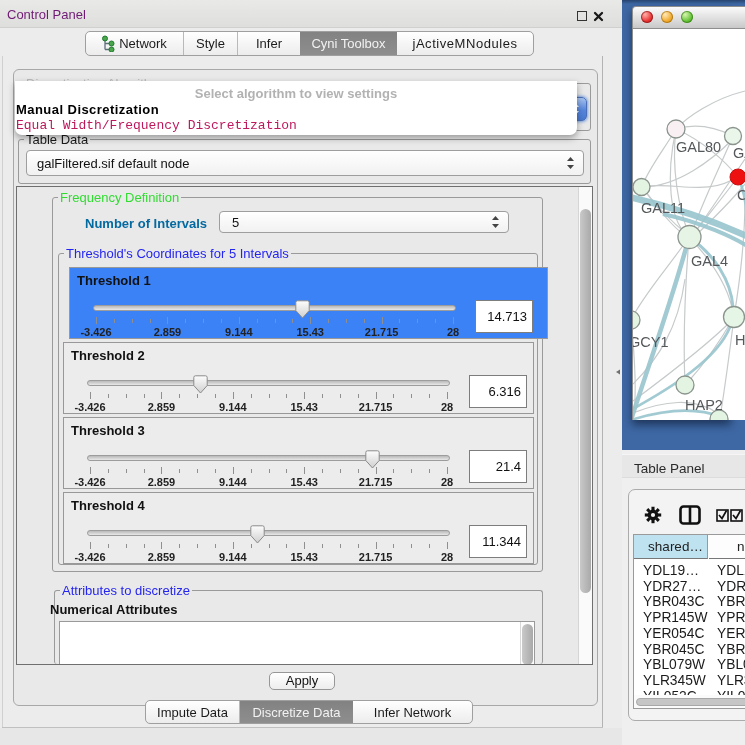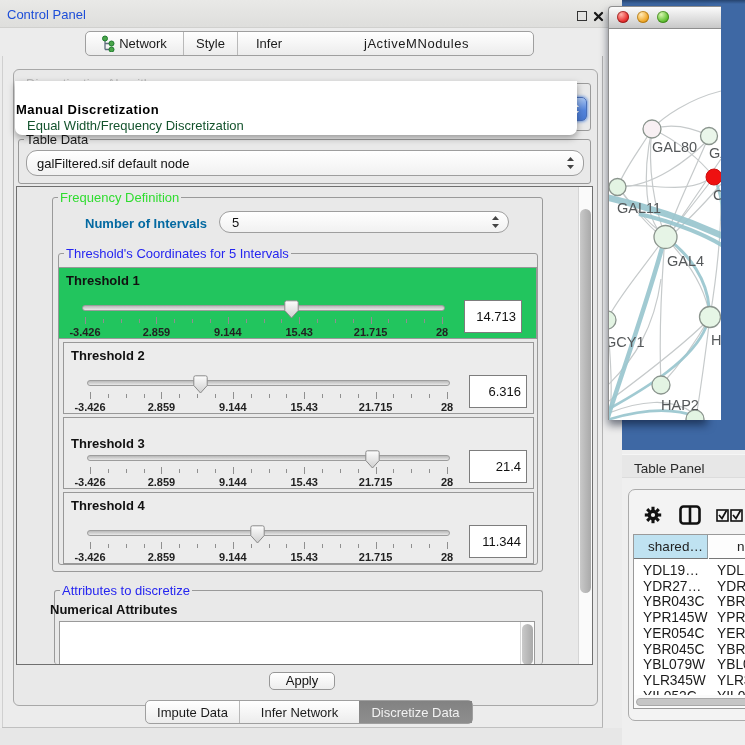--- a/index.html
+++ b/index.html
@@ -3,29 +3,29 @@
 <meta charset="utf-8">
 <style>
 * { margin:0; padding:0; box-sizing:border-box; }
 html,body { width:745px; height:745px; overflow:hidden; background:#e9e9e9;
   font-family:"Liberation Sans", sans-serif; }
 .abs { position:absolute; }
 .grp { position:absolute; border:1px solid #9a9a9a; border-radius:3px; }
 .grp > .ttl { position:absolute; top:-8px; left:5px; background:#e9e9e9; padding:0 2px;
   font-size:13px; line-height:15px; white-space:nowrap; }
 .combo { position:absolute; background:linear-gradient(#ffffff,#f1f1f1); border:1px solid #9e9e9e;
-  border-radius:11px; font-size:13px; color:#111; }
+  border-radius:4px; font-size:13px; color:#111; }
 .combo .ar { position:absolute; top:0; bottom:0; display:flex; align-items:center; }
 .bold { font-weight:bold; }
 </style>
 </head>
 <body>
 
 <div class="abs" style="left:0;top:0;width:622px;height:28px;background:linear-gradient(#e9e9e7,#dededc);border-bottom:1px solid #d0d0ce;"></div>
-<div class="abs" style="left:7px;top:7px;font-size:13px;color:#1d4ed8;">Control Panel</div>
+<div class="abs" style="left:7px;top:7px;font-size:13px;color:#701a75;">Control Panel</div>
 <div class="abs" style="left:577px;top:11px;width:10px;height:10px;border:1.5px solid #333;"></div>
 <svg class="abs" style="left:593px;top:11px;" width="11" height="11" viewBox="0 0 11 11">
   <path d="M2 2 L9 9 M9 2 L2 9" stroke="#1a1a1a" stroke-width="2.3" stroke-linecap="round"></path>
 </svg>
 
 <div class="abs" style="left:0;top:28px;width:622px;height:717px;background:#ececec;"></div>
 
 <div class="abs" style="left:2px;top:56px;width:0;height:672px;border-left:1px solid #d0d0d0;"></div>
 <div class="abs" style="left:602px;top:56px;width:0;height:672px;border-left:1px solid #b3b3b3;"></div>
 <div class="abs" style="left:2px;top:727px;width:601px;height:0;border-top:1px solid #c0c0c0;"></div>
@@ -36,20 +36,21 @@
     <svg width="13" height="17" viewBox="0 0 13 17" style="margin-right:4px;">
       <g stroke="#5f6e7d" stroke-width="1.3" fill="none">
         <path d="M3 4 L3 14.5 M3 8.5 L8 8.5 M3 14.5 L8 14.5"></path>
       </g>
       <circle cx="3" cy="3.5" r="2.5" fill="#4aa64a" stroke="#1e7a2e" stroke-width="1"></circle>
       <circle cx="9.5" cy="8.5" r="2.5" fill="#4aa64a" stroke="#1e7a2e" stroke-width="1"></circle>
       <circle cx="9.5" cy="14.5" r="2.5" fill="#4aa64a" stroke="#1e7a2e" stroke-width="1"></circle>
     </svg>Network</div>
   <div style="width:54px;display:flex;align-items:center;justify-content:center;border-right:1px solid #b9b9b9;">Style</div>
   <div style="width:62px;display:flex;align-items:center;justify-content:center;">Infer</div>
+  <div style="width:97px;display:flex;align-items:center;justify-content:center;background:linear-gradient(#828282,#8e8e8e);color:#f2f2f2;">Cyni Toolbox</div>
   <div style="flex:1;display:flex;align-items:center;justify-content:center;letter-spacing:0.55px;">jActiveMNodules</div>
 </div>
 
 <div class="grp" style="left:18px;top:83px;width:573px;height:48px;">
   <div class="ttl" style="color:#b8b8b8;">Discretization Algorithm</div>
 </div>
 <div class="abs" style="left:560px;top:97px;width:27px;height:24px;background:linear-gradient(#a8c4f0,#5585dc 55%,#4878d0);border:1px solid #4a6fb8;border-radius:0 5px 5px 0;box-shadow:0 0 3px 1px rgba(90,140,220,.8);">
   <svg style="position:absolute;right:6px;top:4px;" width="9" height="14" viewBox="0 0 9 14">
       <path d="M1 5 L4.5 1 L8 5 Z" fill="#fff"></path>
       <path d="M1 9 L4.5 13 L8 9 Z" fill="#fff"></path>
@@ -63,22 +64,23 @@
   <span style="position:absolute;left:10px;top:5px;">galFiltered.sif default node</span>
   <span class="ar" style="right:8px;">
       <svg width="9" height="14" viewBox="0 0 9 14">
         <path d="M1 5 L4.5 1 L8 5 Z" fill="#444"></path>
         <path d="M1 9 L4.5 13 L8 9 Z" fill="#444"></path>
       </svg>
     </span>
 </div>
 
 <div class="abs" style="left:15px;top:81px;width:562px;height:54px;background:#fff;border-radius:0 0 7px 7px;box-shadow:0 3px 7px rgba(0,0,0,0.35);z-index:40;">
+  <div style="position:absolute;left:0;right:0;top:5px;text-align:center;font-size:13px;font-weight:bold;color:#b2b2b2;">Select algorithm to view settings</div>
   <div style="position:absolute;left:1px;top:21px;font-size:13px;font-weight:bold;letter-spacing:0.45px;color:#000;">Manual Discretization</div>
-  <div style="position:absolute;left:12px;top:37px;font-size:13px;color:#14532d;">Equal Width/Frequency Discretization</div>
+  <div style="position:absolute;left:1px;top:37px;font-size:13px;color:#be185d;font-family:Liberation Mono, monospace;">Equal Width/Frequency Discretization</div>
 </div>
 
 <div class="abs" style="left:16px;top:186px;width:577px;height:479px;border:1px solid #6f6f6f;background:#e9e9e9;"></div>
 
 <div class="abs" style="left:578px;top:187px;width:14px;height:477px;background:#fafafa;border-left:1px solid #d5d5d5;"></div>
 <div class="abs" style="left:580px;top:209px;width:11px;height:384px;background:linear-gradient(90deg,#c9c9c9,#a9a9a9);border-radius:6px;"></div>
 
 <div class="grp" style="left:52px;top:197px;width:491px;height:375px;">
   <div class="ttl" style="color:#30dc30;">Frequency Definition</div>
 </div>
@@ -90,21 +92,21 @@
         <path d="M1 5 L4.5 1 L8 5 Z" fill="#444"></path>
         <path d="M1 9 L4.5 13 L8 9 Z" fill="#444"></path>
       </svg>
     </span>
 </div>
 
 <div class="grp" style="left:58px;top:253px;width:480px;height:312px;">
   <div class="ttl" style="color:#2525f0;">Threshold's Coordinates for 5 Intervals</div>
 </div>
 
-<div class="abs" style="left:58px;top:267px;width:479px;height:72px;background:#22c55e;border:1px solid #989898;">
+<div class="abs" style="left:69px;top:267px;width:479px;height:72px;background:#3b82f6;border:1px solid #989898;">
   <div style="position:absolute;left:7px;top:5px;font-size:13px;font-weight:bold;color:#111;">Threshold 1</div>
   <div style="position:absolute;left:23px;top:37px;width:363px;height:6px;background:linear-gradient(#b9b9b9,#e8e8e8);border:1px solid #9c9c9c;border-radius:4px;"></div>
   <div style="position:absolute;left:26.0px;top:49px;width:1px;height:7px;background:#8f8f8f;"></div>
     <div style="position:absolute;left:43.9px;top:51px;width:1px;height:4px;background:#8f8f8f;"></div>
     <div style="position:absolute;left:61.7px;top:51px;width:1px;height:4px;background:#8f8f8f;"></div>
     <div style="position:absolute;left:79.5px;top:51px;width:1px;height:4px;background:#8f8f8f;"></div>
     <div style="position:absolute;left:97.4px;top:49px;width:1px;height:7px;background:#8f8f8f;"></div>
     <div style="position:absolute;left:115.2px;top:51px;width:1px;height:4px;background:#8f8f8f;"></div>
     <div style="position:absolute;left:133.1px;top:51px;width:1px;height:4px;background:#8f8f8f;"></div>
     <div style="position:absolute;left:150.9px;top:51px;width:1px;height:4px;background:#8f8f8f;"></div>
@@ -173,21 +175,21 @@
     <defs>
         <linearGradient id="tg342" x1="0" y1="0" x2="0" y2="1">
           <stop offset="0" stop-color="#fdfdfd"></stop>
           <stop offset="1" stop-color="#cfcfcf"></stop>
         </linearGradient>
       </defs>
   </svg>
   <div style="position:absolute;left:405px;top:32px;width:58px;height:33px;background:#fff;border:1px solid #7d7d7d;font-size:13px;color:#111;text-align:right;line-height:31px;padding-right:5px;">6.316</div>
 </div>
 <div class="abs" style="left:63px;top:417px;width:471px;height:72px;background:#ececec;border:1px solid #989898;">
-  <div style="position:absolute;left:7px;top:18px;font-size:13px;font-weight:bold;color:#111;">Threshold 3</div>
+  <div style="position:absolute;left:7px;top:5px;font-size:13px;font-weight:bold;color:#111;">Threshold 3</div>
   <div style="position:absolute;left:23px;top:37px;width:363px;height:6px;background:linear-gradient(#b9b9b9,#e8e8e8);border:1px solid #9c9c9c;border-radius:4px;"></div>
   <div style="position:absolute;left:26.0px;top:49px;width:1px;height:7px;background:#8f8f8f;"></div>
     <div style="position:absolute;left:43.9px;top:51px;width:1px;height:4px;background:#8f8f8f;"></div>
     <div style="position:absolute;left:61.7px;top:51px;width:1px;height:4px;background:#8f8f8f;"></div>
     <div style="position:absolute;left:79.5px;top:51px;width:1px;height:4px;background:#8f8f8f;"></div>
     <div style="position:absolute;left:97.4px;top:49px;width:1px;height:7px;background:#8f8f8f;"></div>
     <div style="position:absolute;left:115.2px;top:51px;width:1px;height:4px;background:#8f8f8f;"></div>
     <div style="position:absolute;left:133.1px;top:51px;width:1px;height:4px;background:#8f8f8f;"></div>
     <div style="position:absolute;left:150.9px;top:51px;width:1px;height:4px;background:#8f8f8f;"></div>
     <div style="position:absolute;left:168.8px;top:49px;width:1px;height:7px;background:#8f8f8f;"></div>
@@ -268,32 +270,32 @@
 <div class="abs bold" style="left:50px;top:602px;font-size:13px;color:#111;">Numerical Attributes</div>
 <div class="abs" style="left:59px;top:621px;width:476px;height:43px;background:#fff;border:1px solid #9a9a9a;border-bottom:none;overflow:hidden;">
   <div style="position:absolute;right:0;top:0;width:14px;height:43px;background:#fdfdfd;border-left:1px solid #d8d8d8;"></div>
   <div style="position:absolute;right:1.5px;top:2px;width:11px;height:41px;background:linear-gradient(90deg,#c9c9c9,#a9a9a9);border-radius:6px;"></div>
 </div>
 
 <div class="abs" style="left:269px;top:672px;width:66px;height:18px;background:linear-gradient(#ffffff,#ededed);border:1px solid #979797;border-radius:5px;text-align:center;font-size:13px;color:#111;line-height:16px;">Apply</div>
 
 <div class="abs" style="left:145px;top:700px;width:328px;height:24px;background:linear-gradient(#ffffff,#ececec);border:1px solid #9f9f9f;border-radius:5px;display:flex;font-size:13px;color:#1b1b1b;">
   <div style="width:94px;display:flex;align-items:center;justify-content:center;border-right:1px solid #b9b9b9;">Impute Data</div>
+  <div style="width:113px;display:flex;align-items:center;justify-content:center;background:linear-gradient(#828282,#8e8e8e);color:#f2f2f2;">Discretize Data</div>
   <div style="flex:1;display:flex;align-items:center;justify-content:center;">Infer Network</div>
-  <div style="width:113px;display:flex;align-items:center;justify-content:center;background:linear-gradient(#828282,#8e8e8e);color:#f2f2f2;">Discretize Data</div>
 </div>
 <div class="abs" style="left:0;top:728px;width:622px;height:17px;background:#e7e7e7;"></div>
 
 <svg class="abs" style="left:615px;top:369px;" width="6" height="6" viewBox="0 0 6 6">
     <path d="M5 0.5 L1 3 L5 5.5 Z" fill="#6f6f6f"></path>
   </svg>
 
 <div class="abs" style="left:622px;top:0;width:123px;height:450px;background:linear-gradient(#26446f,#3e68a4 4px,#3e68a4);"></div>
 
-<div class="abs" style="left:608px;top:6px;width:99px;height:414px;box-shadow:0 5px 9px rgba(5,15,35,0.55);border-radius:4px 0 0 0;">
+<div class="abs" style="left:632px;top:6px;width:99px;height:414px;box-shadow:0 5px 9px rgba(5,15,35,0.55);border-radius:4px 0 0 0;">
   <div style="position:absolute;left:0;top:0;width:113px;height:23px;background:linear-gradient(#fbfbfb,#c8c8c8);border:1px solid #8e8e8e;border-right:none;border-radius:4px 0 0 0;"></div>
   <div style="position:absolute;left:9px;top:5px;width:12px;height:12px;border-radius:50%;background:radial-gradient(circle at 35% 30%, #ffb0a8, #e83030 60%, #b81f1f);box-shadow:inset 0 0 0 1px rgba(120,20,20,.6);"></div>
   <div style="position:absolute;left:29px;top:5px;width:12px;height:12px;border-radius:50%;background:radial-gradient(circle at 35% 30%, #ffeab8, #f0a82a 60%, #c98a14);box-shadow:inset 0 0 0 1px rgba(150,100,10,.6);"></div>
   <div style="position:absolute;left:49px;top:5px;width:12px;height:12px;border-radius:50%;background:radial-gradient(circle at 35% 30%, #d8f5b0, #62c234 60%, #459420);box-shadow:inset 0 0 0 1px rgba(50,110,20,.6);"></div>
   <div style="position:absolute;left:0;top:23px;width:113px;height:391px;background:#fff;border-left:1px solid #8e8e8e;overflow:hidden;">
     <svg width="112" height="391" viewBox="0 0 112 391" style="position:absolute;left:0;top:0;">
 <g fill="none" stroke="#c6cacb" stroke-width="1.2">
   <path d="M112 62 C80 70 54 88 43 100"></path>
   <path d="M43 100 C30 122 14 142 9 158"></path>
   <path d="M43 100 C38 140 46 180 56 206"></path>

